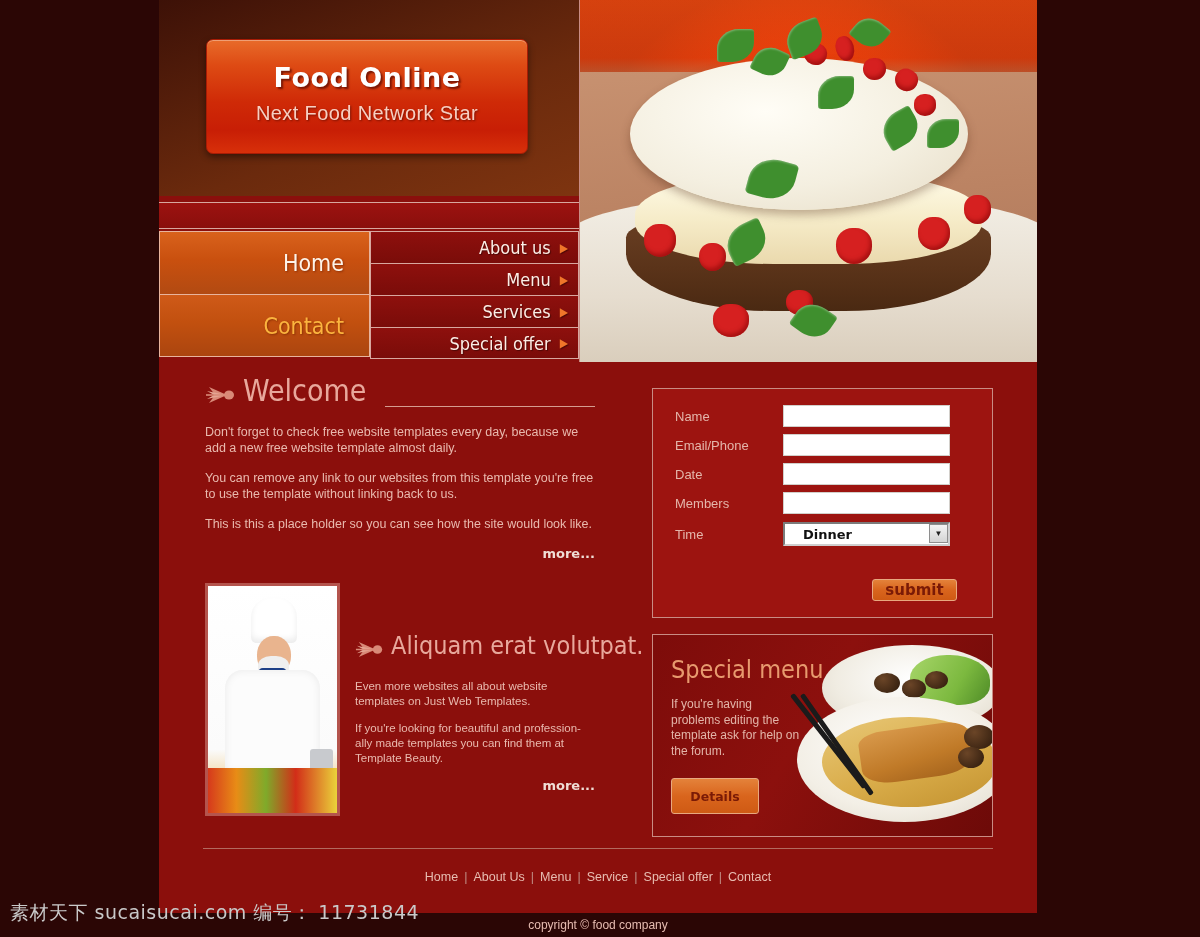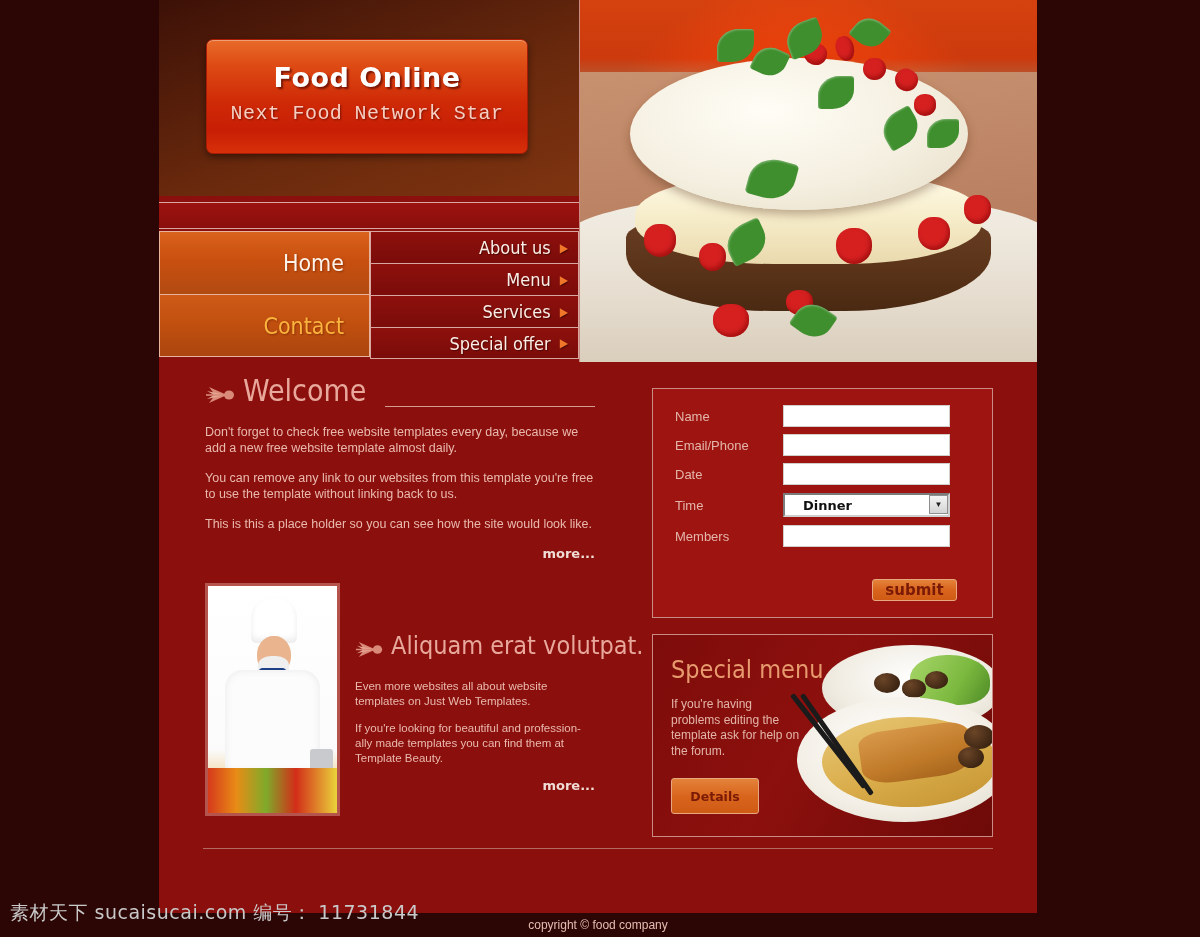--- a/index.html
+++ b/index.html
@@ -41,21 +41,21 @@
     position:absolute; left:0; top:22px; width:100%;
     text-align:center;
     font-family:"DejaVu Sans", sans-serif;
     font-weight:bold; font-size:27px; letter-spacing:.5px;
     color:#ffffff;
     text-shadow:2px 2px 2px rgba(90,10,0,.75);
   }
   #logo-sub {
     position:absolute; left:0; top:62px; width:100%;
     text-align:center;
-    font-family:Liberation Mono, monospace;
+    font-family:Liberation Sans, sans-serif;
     font-size:20px; color:#f7cfc2;
     letter-spacing:.4px;
     text-shadow:1px 1px 2px rgba(90,10,0,.7);
   }
 
   
   #header-photo {
     position:absolute; left:420px; top:0; width:458px; height:362px;
     overflow:hidden;
     border-left:1px solid #c98c84;
@@ -458,31 +458,31 @@
             <div class="form-row">
               <span class="form-label">Email/Phone</span>
               <input class="form-input" type="text" value="" style="">
             </div>
 
             <div class="form-row">
               <span class="form-label">Date</span>
               <input class="form-input" type="text" value="" style="">
             </div>
 
+            <div class="form-row">
+              <span class="form-label">Members</span>
+              <input class="form-input" type="text" value="" style="">
+            </div>
+
             <div class="form-row" style="height:26px;margin-top:4px;">
               <span class="form-label">Time</span>
               <span class="form-select-wrap">
                 <span class="form-select">Dinner</span>
                 <span class="select-arrow">▼</span>
               </span>
-            </div>
-
-            <div class="form-row">
-              <span class="form-label">Members</span>
-              <input class="form-input" type="text" value="" style="">
             </div>
 
           </div>
 
           <div id="submit-btn">submit</div>
         </div>
 
         <div id="special-panel">
           <div id="special-photo">
             <div class="dish-back"></div>
@@ -502,19 +502,22 @@
           <div id="special-title">Special menu</div>
           <div id="special-text">If you're having problems editing the template ask for help on the forum.</div>
           <div id="details-btn">Details</div>
         </div>
 
       </div>
     </div>
 
     <div id="footer">
       <div id="footer-rule"></div>
+      <div id="footer-links">
+        <a>Home</a><span class="sep">|</span><a>About Us</a><span class="sep">|</span><a>Menu</a><span class="sep">|</span><a>Service</a><span class="sep">|</span><a>Special offer</a><span class="sep">|</span><a>Contact</a>
+      </div>
       <div id="footer-copy">copyright © food company</div>
     </div>
 
   </div>
 
   <div id="watermark">素材天下 sucaisucai.com  编号： 11731844</div>
 </div>
 
 </body></html>

